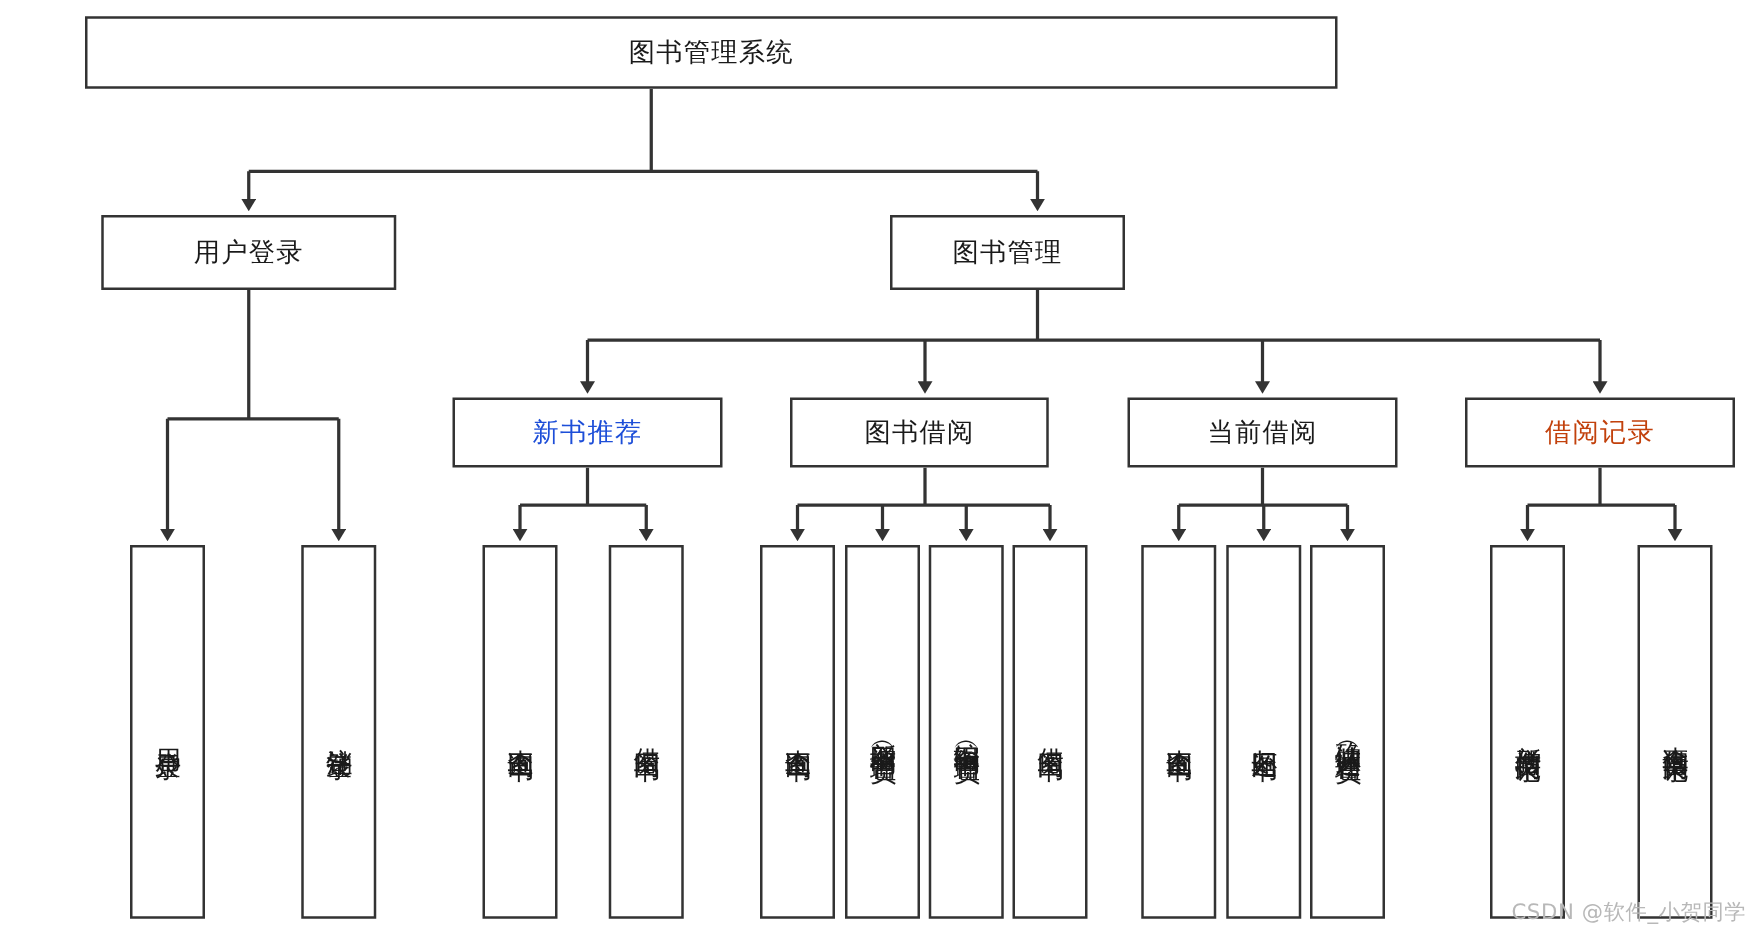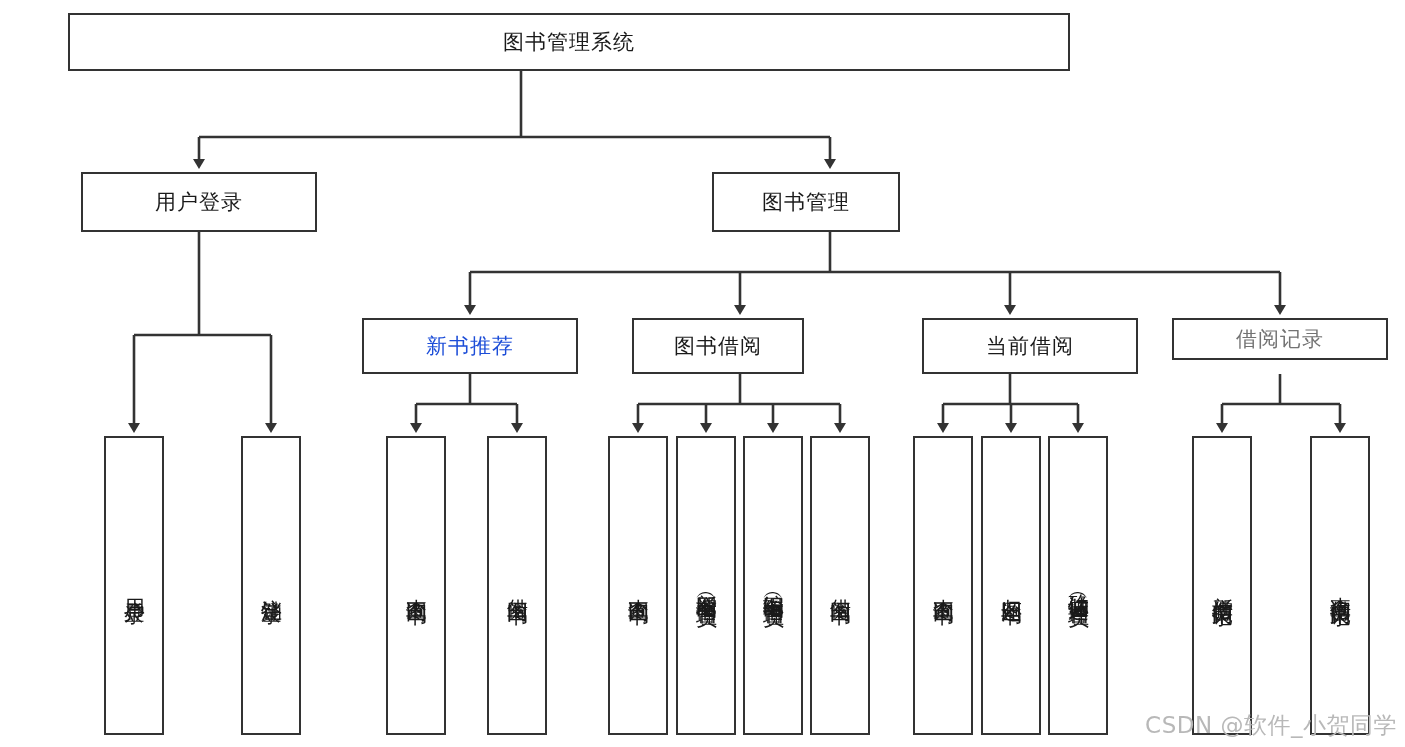--- a/index.html
+++ b/index.html
@@ -47,21 +47,21 @@
   }
   .node.v .vtext {
     writing-mode: vertical-rl;
     text-orientation: upright;
     display: block;
   }
   #watermark {
     position: absolute;
     right: 8px;
     bottom: 6px;
-    font-size: 23px;
+    font-size: 17px;
     color: #b8b8b8;
     letter-spacing: 0.5px;
     white-space: nowrap;
   }
 </style>
 </head>
 <body>
 
 <div id="stage">
 
@@ -122,27 +122,27 @@
   <div class="node h" style="left: 81px; top: 172px; width: 236px; height: 60px; border-color: rgb(51, 51, 51); color: rgb(26, 26, 26);">
     <span>用户登录</span>
   </div>
   <div class="node h" style="left: 712px; top: 172px; width: 188px; height: 60px; border-color: rgb(51, 51, 51); color: rgb(26, 26, 26);">
     <span>图书管理</span>
   </div>
 
   <div class="node h" style="left: 362px; top: 318px; width: 216px; height: 56px; border-color: rgb(51, 51, 51); color: #1d4ed8;">
     <span>新书推荐</span>
   </div>
-  <div class="node h" style="left: 632px; top: 318px; width: 172px; height: 56px; border-color: rgb(51, 51, 51); color: rgb(26, 26, 26);">
+  <div class="node h" style="left: 632px; top: 318px; width: 207px; height: 56px; border-color: rgb(51, 51, 51); color: rgb(26, 26, 26);">
     <span>图书借阅</span>
   </div>
-  <div class="node h" style="left: 922px; top: 318px; width: 216px; height: 56px; border-color: rgb(51, 51, 51); color: rgb(26, 26, 26);">
+  <div class="node h" style="left: 902px; top: 318px; width: 216px; height: 56px; border-color: rgb(51, 51, 51); color: rgb(26, 26, 26);">
     <span>当前借阅</span>
   </div>
-  <div class="node h" style="left: 1172px; top: 318px; width: 216px; height: 42px; border-color: rgb(51, 51, 51); color: #737373;">
+  <div class="node h" style="left: 1172px; top: 318px; width: 216px; height: 56px; border-color: rgb(51, 51, 51); color: #c2410c;">
     <span>借阅记录</span>
   </div>
 
   <div class="node v" style="left: 104px; top: 436px; width: 60px; height: 299px; border-color: rgb(51, 51, 51); color: rgb(26, 26, 26);">
     <span class="vtext">用户登录</span>
   </div>
   <div class="node v" style="left: 241px; top: 436px; width: 60px; height: 299px; border-color: rgb(51, 51, 51); color: rgb(26, 26, 26);">
     <span class="vtext">注销登录</span>
   </div>
   <div class="node v" style="left: 386px; top: 436px; width: 60px; height: 299px; border-color: rgb(51, 51, 51); color: rgb(26, 26, 26);">

